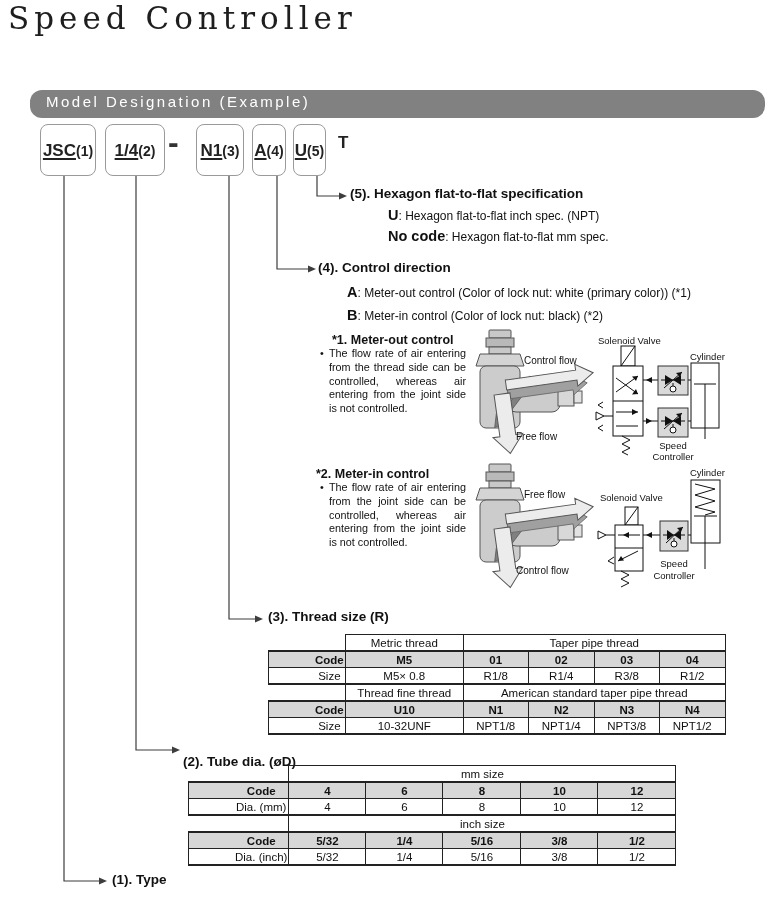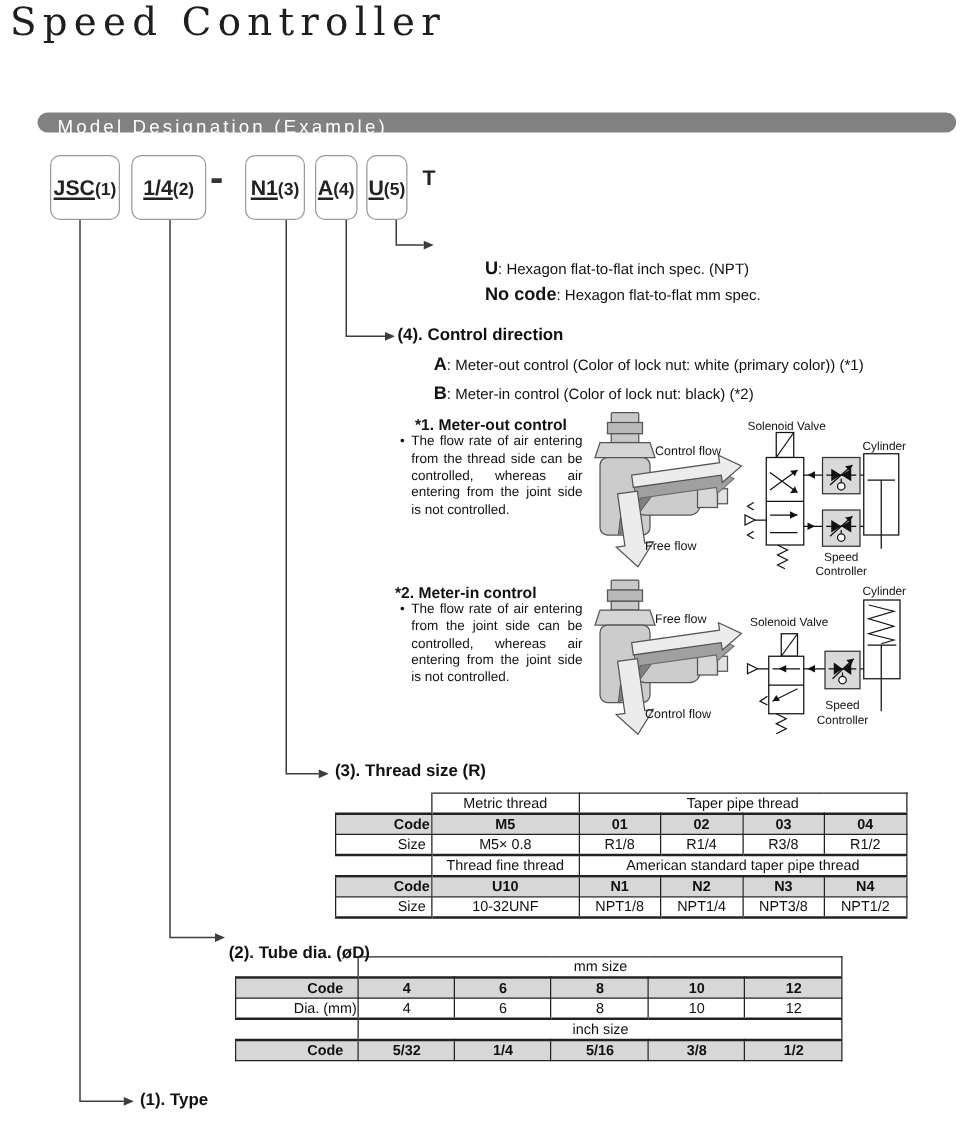--- a/index.html
+++ b/index.html
@@ -8,21 +8,21 @@
     font-family:"Liberation Sans", sans-serif; color:#111; overflow:hidden;
   }
   
   #page-title {
     position:absolute; left:8px; top:0px; margin:0;
     font-family:"DejaVu Serif", serif; font-weight:normal;
     font-size:31px; letter-spacing:5px; color:#1e1e1e;
   }
   
   #section-bar {
-    position:absolute; left:30px; top:90px; width:735px; height:16px;
+    position:absolute; left:30px; top:90px; width:735px; height:28px;
     background:#818181; border-radius:12px; color:#fff;
     font-size:15px; letter-spacing:2.5px; line-height:24px; padding-left:16px;
     box-sizing:border-box;
   }
   
   .mbox {
     position:absolute; top:124px; height:52px; box-sizing:border-box;
     border:1.5px solid #9a9a9a; border-radius:8px; background:#fff;
     display:flex; align-items:center; justify-content:center;
     padding-top:2px;
@@ -104,20 +104,21 @@
   <div class="mbox" style="left:252px;width:34px">
     <span class="code">A</span>
     <span class="num">(4)</span>
   </div>
   <div class="mbox" style="left:293px;width:33px">
     <span class="code">U</span>
     <span class="num">(5)</span>
   </div>
   <div class="suffix">T</div>
 
+  <div class="sec-title" style="left:350px;top:186px">(5). Hexagon flat-to-flat specification</div>
   <div class="spec-item" style="left:388px;top:228px">
     <span class="item-code">No code</span><span>: Hexagon flat-to-flat mm spec.</span>
   </div>
   <div class="spec-item" style="left:388px;top:207px">
     <span class="item-code">U</span><span>: Hexagon flat-to-flat inch spec. (NPT)</span>
   </div>
 
   <div class="sec-title" style="left:318px;top:260px">(4). Control direction</div>
   <div class="spec-item" style="left:347px;top:284px">
     <span class="item-code">A</span><span>: Meter-out control (Color of lock nut: white (primary color)) (*1)</span>
@@ -364,18 +365,26 @@
         <td colspan="5">inch size</td>
       </tr>
       <tr class="coderow">
         <td class="lbl">Code</td>
         <td>5/32</td>
         <td>1/4</td>
         <td>5/16</td>
         <td>3/8</td>
         <td>1/2</td>
       </tr>
+      <tr class="sizerow">
+        <td class="lbl">Dia. (inch)</td>
+        <td>5/32</td>
+        <td>1/4</td>
+        <td>5/16</td>
+        <td>3/8</td>
+        <td>1/2</td>
+      </tr>
     </tbody>
   </table>
 
   <div class="sec-title" style="left:112px;top:872px">(1). Type</div>
 
 </div>
 
 </body></html>

